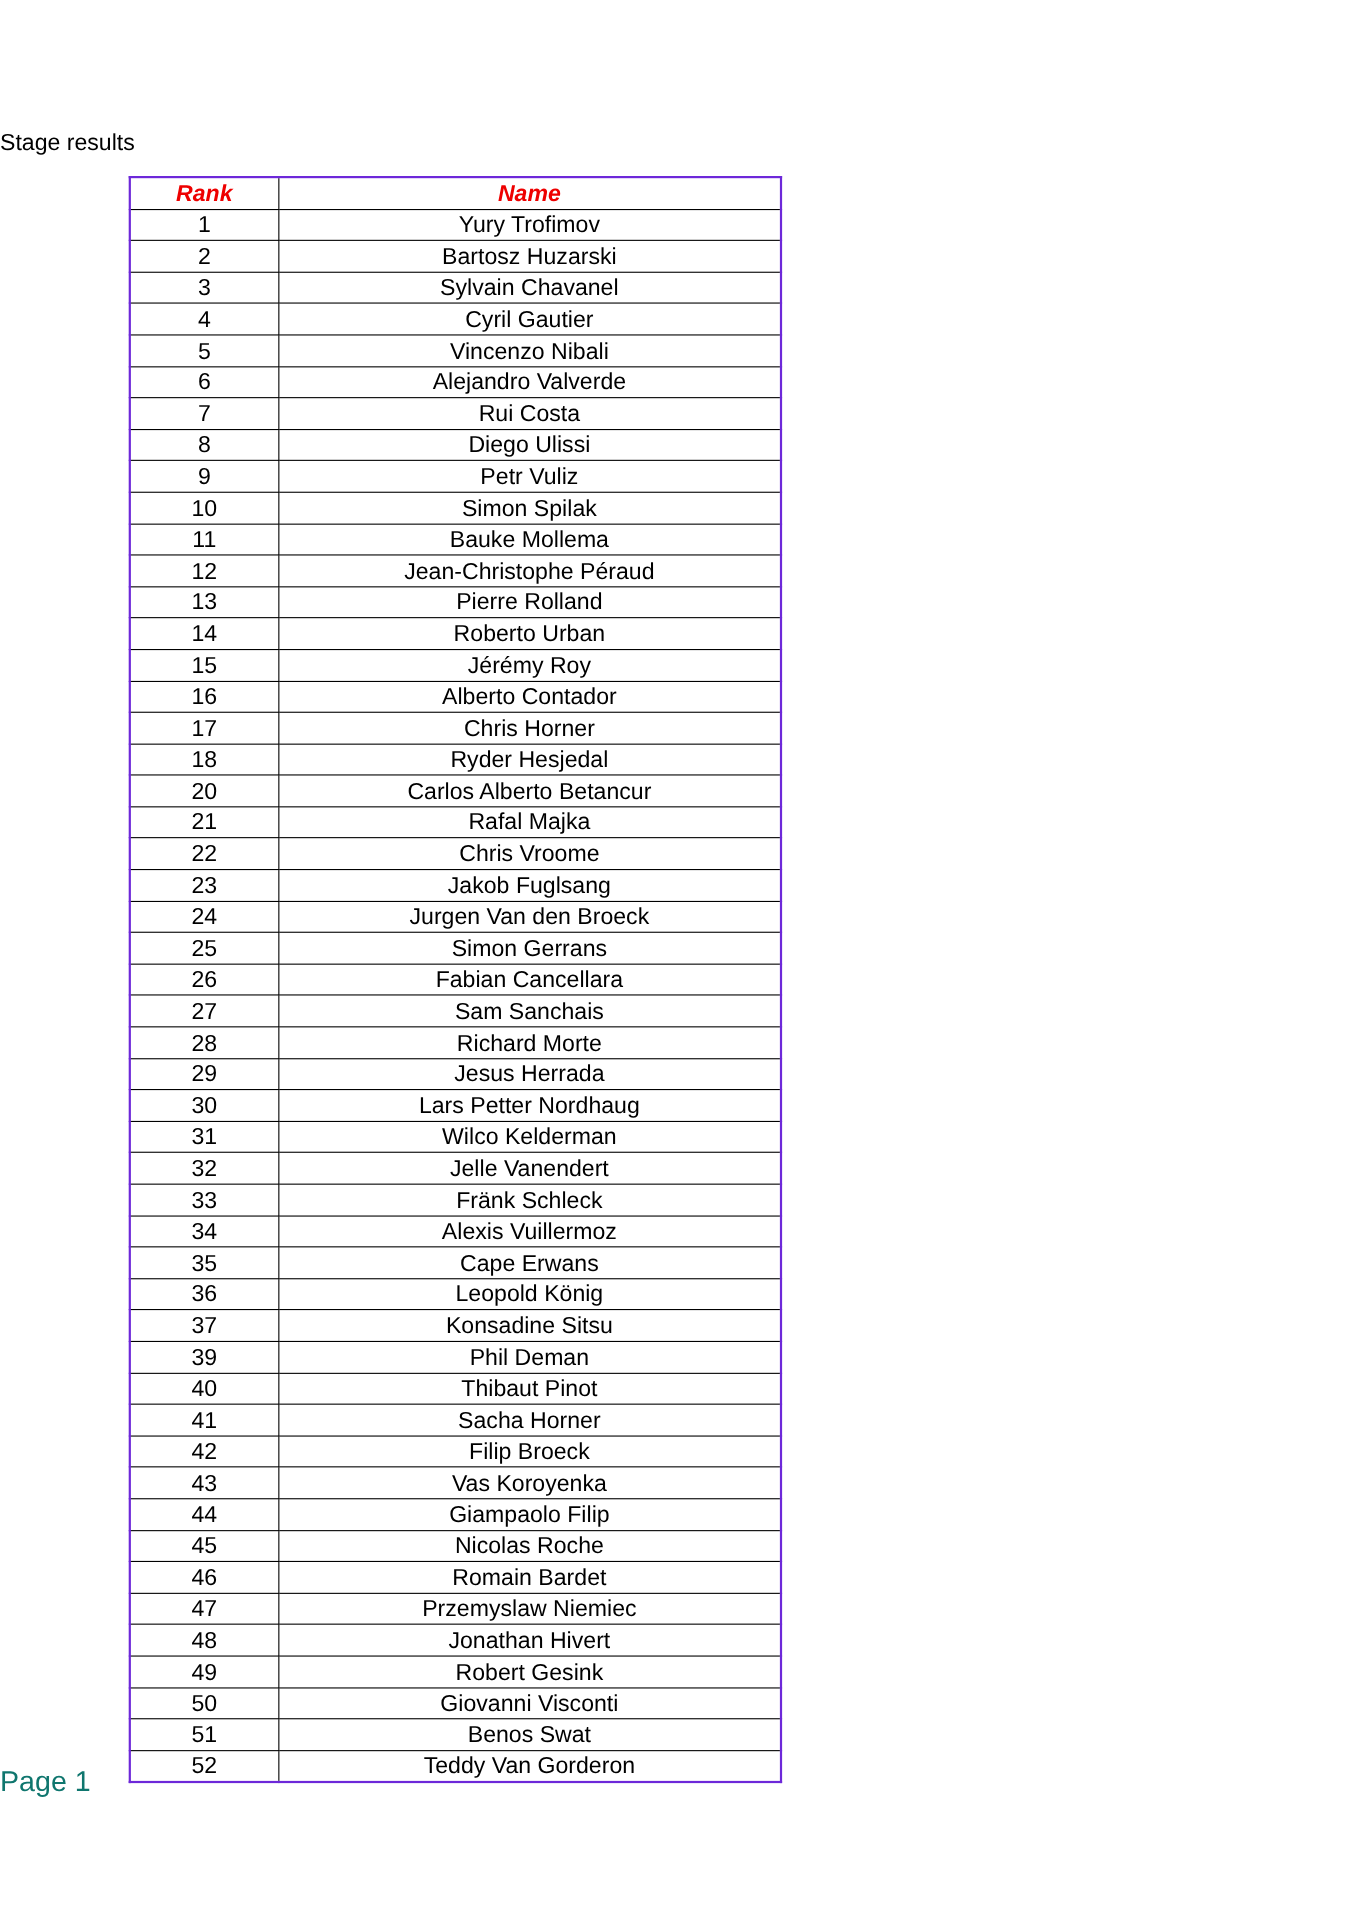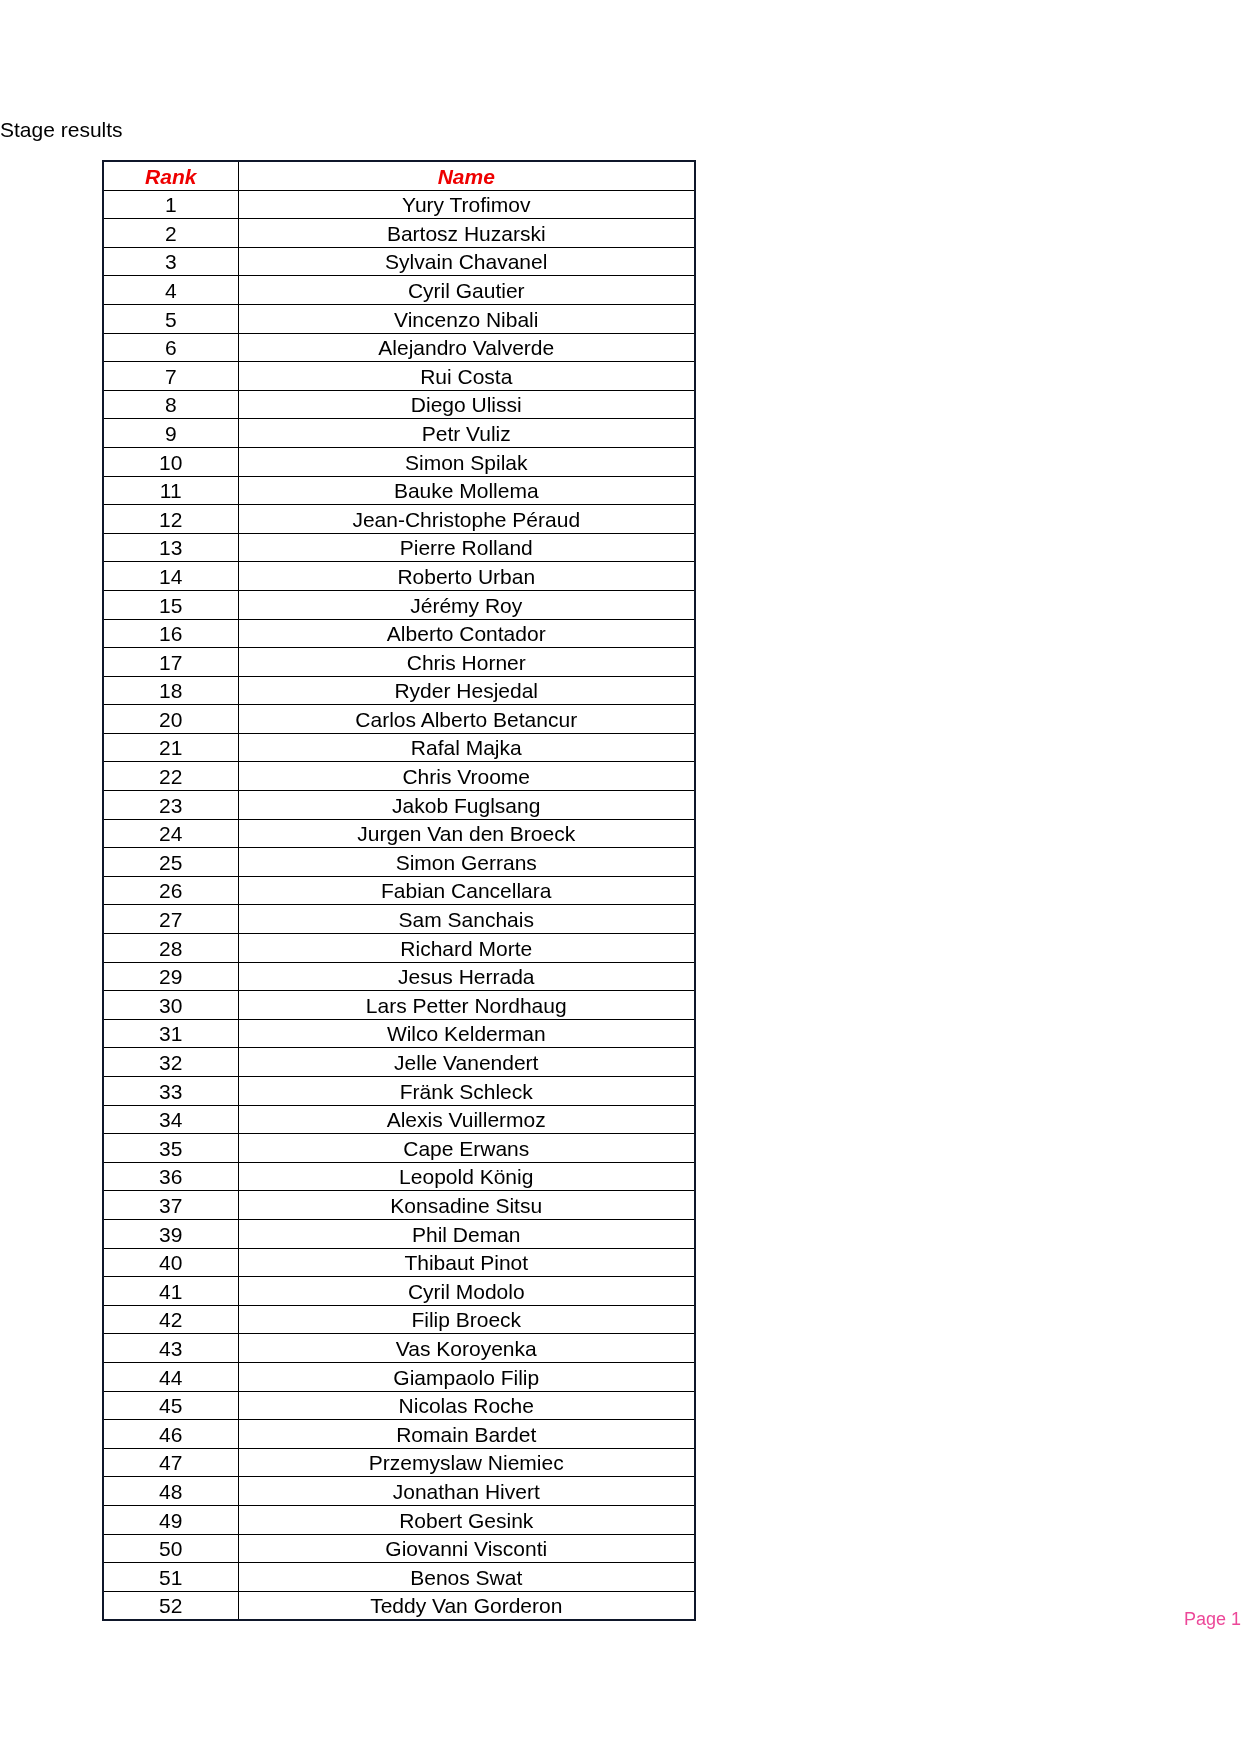--- a/index.html
+++ b/index.html
@@ -20,25 +20,25 @@
     top: 118px;
     left: 0;
     width: 100%;
     text-align: left;
     font-size: 21px;
     line-height: 24px;
     color: #000000;
   }
   table.results {
     position: absolute;
-    left: 102px;
+    left: 117px;
     top: 160px;
     border-collapse: collapse;
     table-layout: fixed;
-    border: 2px solid #0f172a;
+    border: 2px solid #6d28d9;
   }
   table.results col.col-rank { width: 135px; }
   table.results col.col-name { width: 457px; }
   table.results th,
   table.results td {
     border: 1px solid #000000;
     height: 25.6px;
     padding: 0 2px 2px 2px;
     text-align: center;
     vertical-align: bottom;
@@ -51,24 +51,24 @@
   table.results th {
     color: var(--header-text, #ee0000);
     font-weight: bold;
     font-style: italic;
   }
   .page-footer {
     position: absolute;
     top: 1607px;
     left: 0;
     width: 100%;
-    text-align: right;
-    font-size: 18px;
+    text-align: left;
+    font-size: 26px;
     line-height: 24px;
-    color: #ec4899;
+    color: #0f766e;
   }
 </style>
 </head>
 <body>
 
 <div class="doc-title">Stage results</div>
 
 <table class="results">
   <colgroup>
     <col class="col-rank">
@@ -228,21 +228,21 @@
       <tr>
         <td>39</td>
         <td>Phil Deman</td>
       </tr>
       <tr>
         <td>40</td>
         <td>Thibaut Pinot</td>
       </tr>
       <tr>
         <td>41</td>
-        <td>Cyril Modolo</td>
+        <td>Sacha Horner</td>
       </tr>
       <tr>
         <td>42</td>
         <td>Filip Broeck</td>
       </tr>
       <tr>
         <td>43</td>
         <td>Vas Koroyenka</td>
       </tr>
       <tr>

